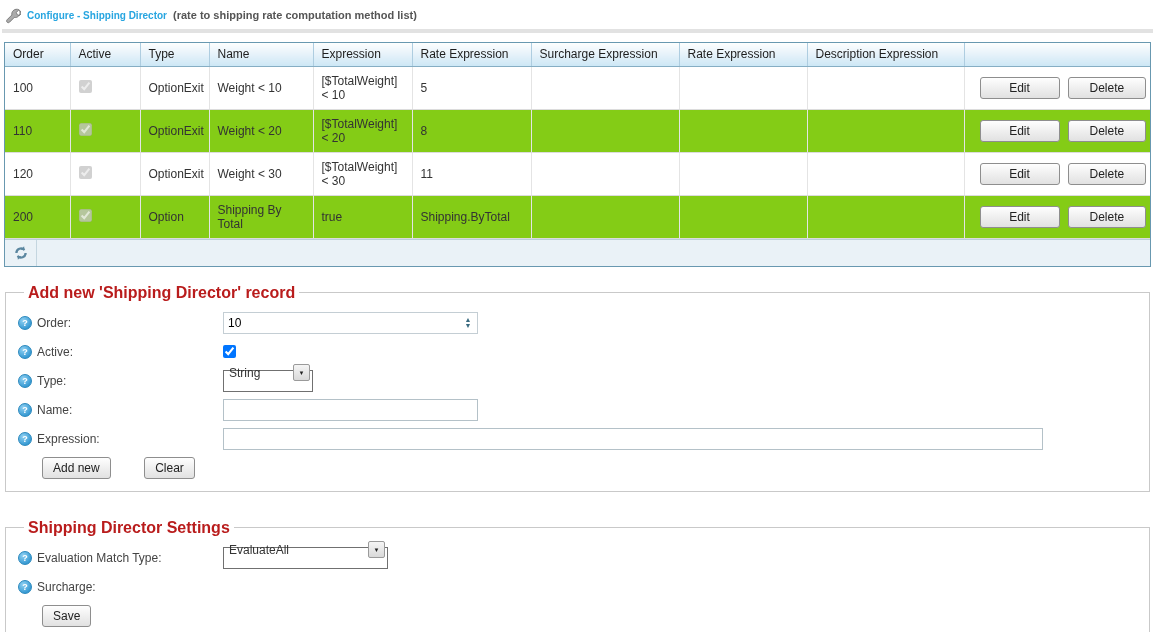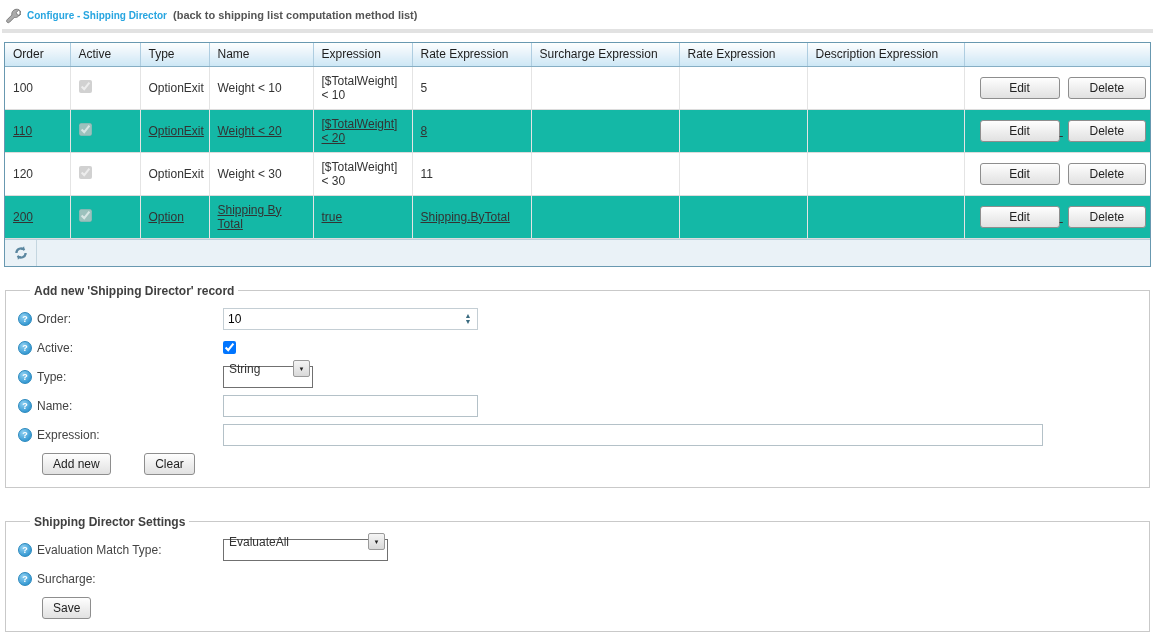--- a/index.html
+++ b/index.html
@@ -20,38 +20,38 @@
     height:23px; text-align:left; font-weight:normal; color:#1e1e1e; padding:0 0 0 8px;
     background:linear-gradient(to bottom,#fdfefe 0%,#e8f3fa 45%,#cde7f5 100%);
     border-bottom:1px solid #86aec4; border-right:1px solid #aecde0; overflow:hidden; white-space:nowrap;
   }
   table.grid th:last-child { border-right:none; }
   table.grid td {
     height:43px; padding:2px 6px 2px 8px; vertical-align:middle;
     border-bottom:1px solid #dcdcdc; border-right:1px solid #e4e4e4; overflow:hidden;
   }
   table.grid td:last-child { border-right:none; }
-  tr.stripe td { background:#14b8a6;text-decoration:underline; }
+  tr.stripe td { background:#84cc16; }
   .cell-btns { white-space:nowrap; }
 
   .grid-footer { height:27px; background:#eaf2f7; display:flex; align-items:stretch; border-top:1px solid #b9cfdb; }
   .refresh-cell { width:32px; display:flex; align-items:center; justify-content:center; border-right:1px solid #c4d6e0; cursor:pointer; }
 
   
   .btn {
     height:22px; font-size:12px; color:#222; font-family:"Liberation Sans", sans-serif;
     background:linear-gradient(to bottom,#fefefe,#e1e1e1); border:1px solid #8e8e8e; border-radius:3px; cursor:pointer;
   }
   .btn-edit { width:80px; margin-left:7px; }
   .btn-del  { width:78px; margin-left:5px; }
   .btn-form { padding:0 10px; margin-right:5px;margin-left:24px; }
 
   
   fieldset { border:1px solid #c9c9c9; margin:17px 5px 0 5px; padding:10px 10px 12px 12px; }
-  fieldset legend { font-size:12px; font-weight:bold; color:#404040; padding:0 4px; margin-left:12px; }
+  fieldset legend { font-size:16px; font-weight:bold; color:#b91c1c; padding:0 4px; margin-left:6px; }
   .form-row { display:flex; align-items:center; height:22px; margin-bottom:7px; }
   .form-label { display:flex; align-items:center; width:205px; font-size:12px; color:#444; }
   .help-icon {
     width:14px; height:14px; border-radius:50%; margin-right:5px; flex:0 0 14px;
     background:radial-gradient(circle at 35% 30%, #8fd0f2, #3498d2 75%); border:1px solid #2a88bd;
     color:#fff; font-size:9px; font-weight:bold; display:flex; align-items:center; justify-content:center; cursor:pointer;
   }
   input[type="text"] { height:22px; font-size:12px; font-family:"Liberation Sans", sans-serif; padding:0 4px; border:1px solid #b4c1c8; outline:none; }
   .input-name { width:255px; }
   .input-expr { width:820px; border-color:#adadad; }
@@ -75,21 +75,21 @@
 
 <div class="page">
 
   <div class="page-head">
     <span style="display:inline-flex;">
       <svg width="17" height="17" viewBox="0 0 16 16">
         <path d="M14.6 3.1c.9 1.8.6 4-.9 5.5-1.1 1.1-2.6 1.5-4 1.2l-4.5 4.5c-.6.6-1.7.6-2.3 0-.6-.6-.6-1.7 0-2.3l4.5-4.5c-.3-1.4.1-2.9 1.2-4C10.1 2 12.3 1.7 14.1 2.6l-2.5 2.5.8 2.1 2.1.8 2.1-2.1z" fill="#ababab" stroke="#707070" stroke-width="0.8" stroke-linejoin="round"></path>
       </svg>
     </span>
     <span class="page-title">Configure - Shipping Director</span>
-    <a class="back-link" href="#">(back to shipping list computation method list)</a>
+    <a class="back-link" href="#">(rate to shipping rate computation method list)</a>
   </div>
   <div class="head-divider"></div>
 
   <div class="grid-wrap">
     <table class="grid">
       <colgroup>
         <col style="width:65px">
           <col style="width:70px">
           <col style="width:69px">
           <col style="width:104px">

